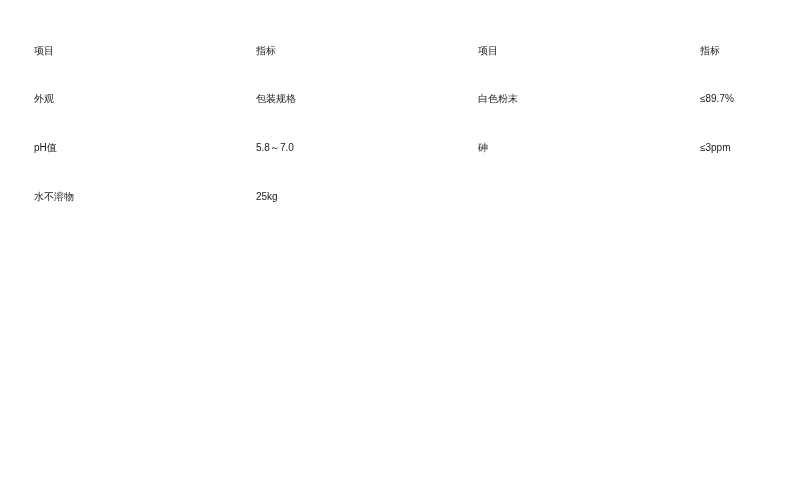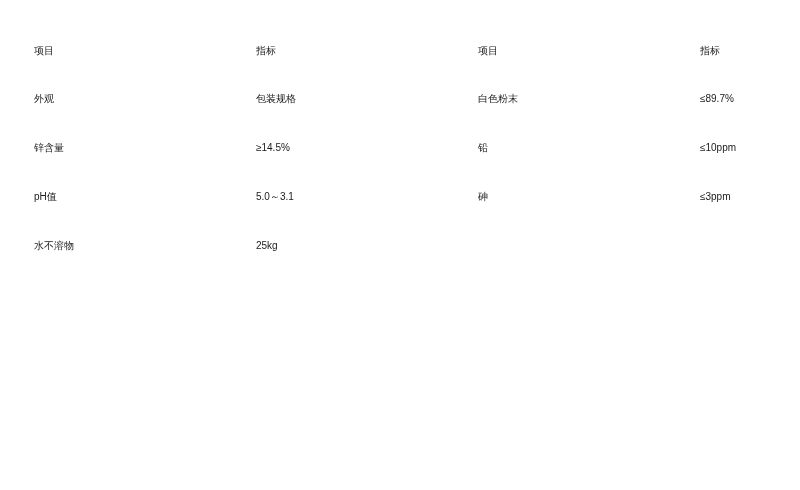--- a/index.html
+++ b/index.html
@@ -69,28 +69,22 @@
       </tr>
     </thead>
     <tbody>
       <tr>
         <td>外观</td>
         <td>包装规格</td>
         <td>白色粉末</td>
         <td>≤89.7%</td>
       </tr>
       <tr>
-        <td>锌含量</td>
-        <td>≥14.5%</td>
-        <td>铅</td>
-        <td>≤10ppm</td>
-      </tr>
-      <tr>
         <td>pH值</td>
-        <td>5.0～3.1</td>
+        <td>5.8～7.0</td>
         <td>砷</td>
         <td>≤3ppm</td>
       </tr>
       <tr>
         <td>水不溶物</td>
         <td>25kg</td>
         <td class="empty-cell"></td>
         <td class="empty-cell"></td>
       </tr>
     </tbody>

